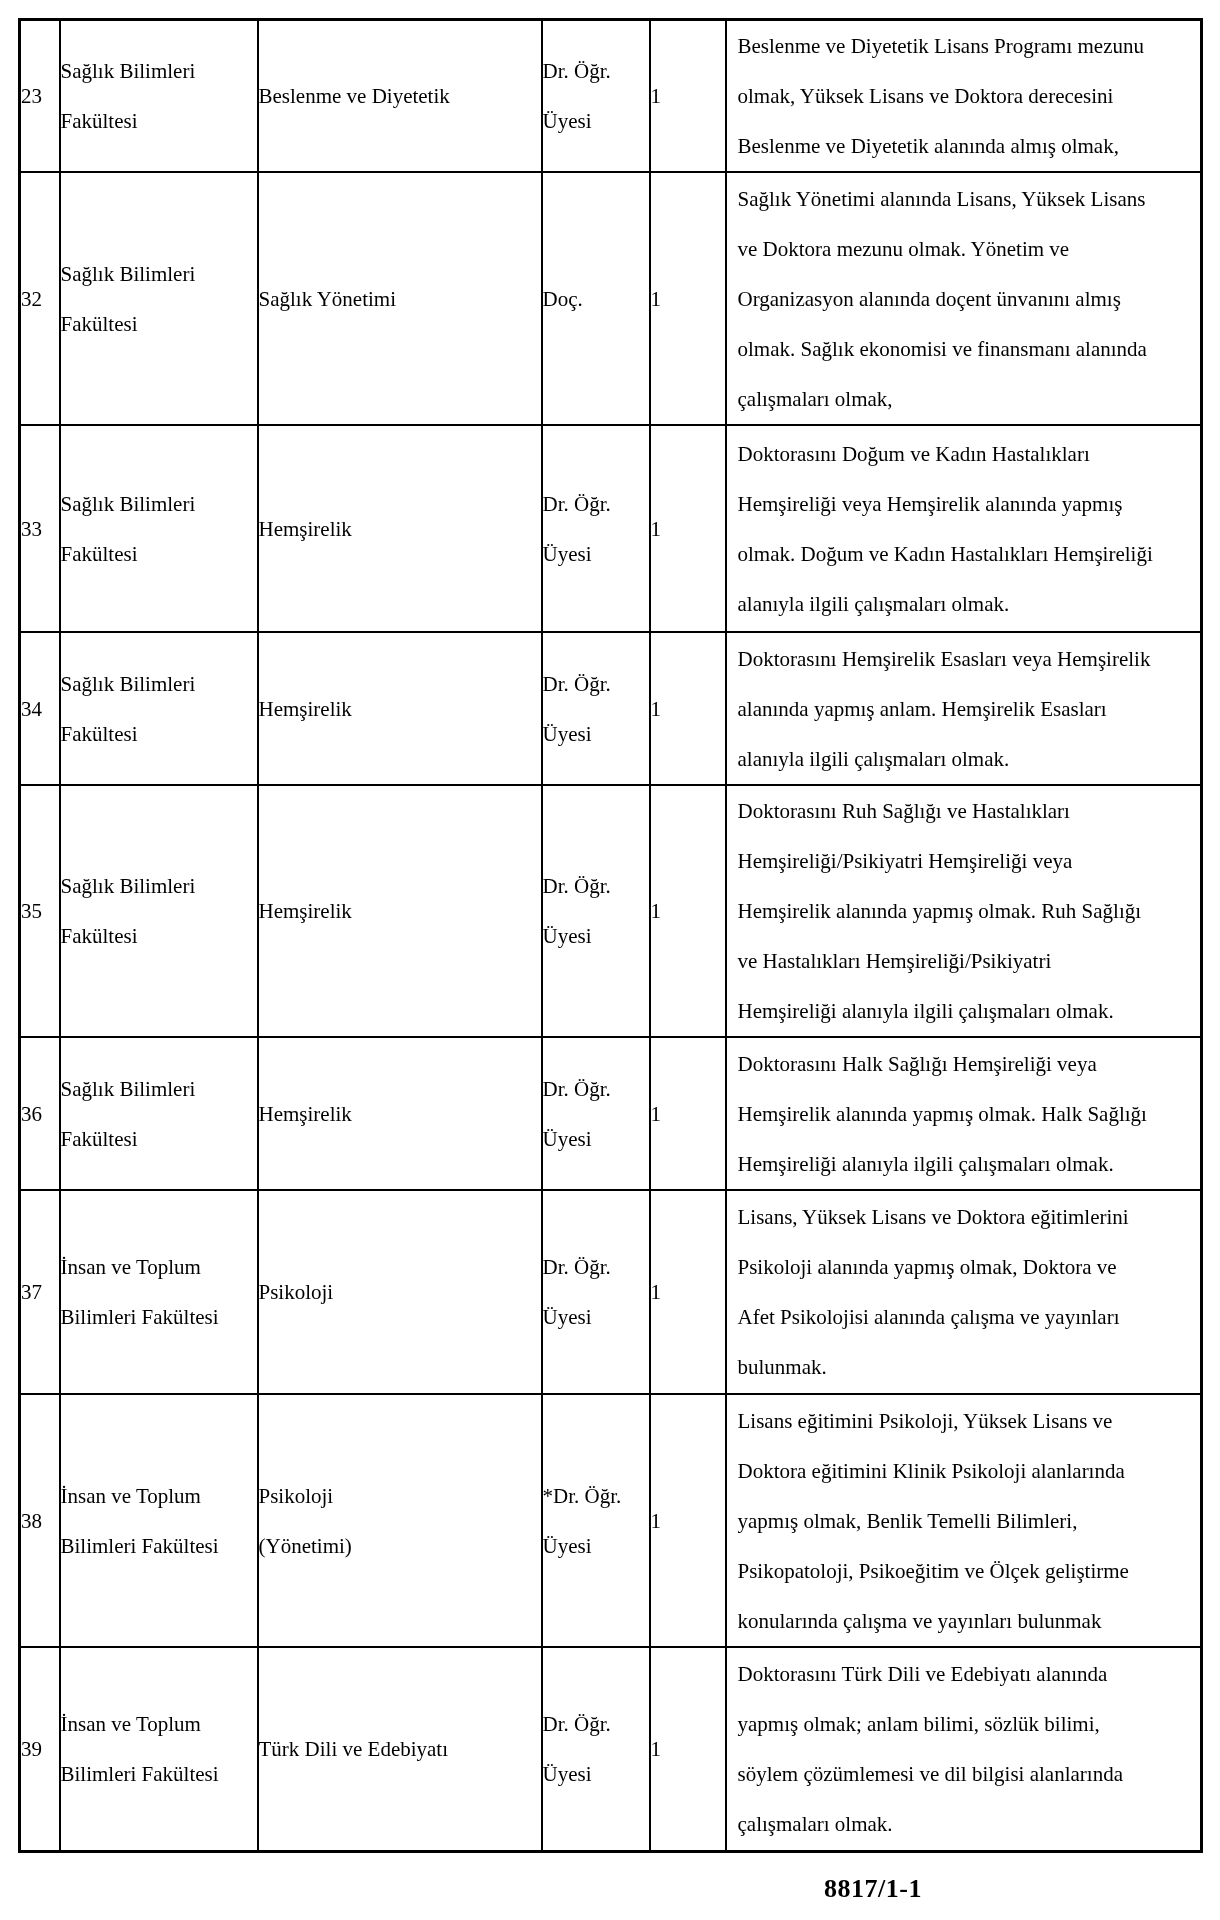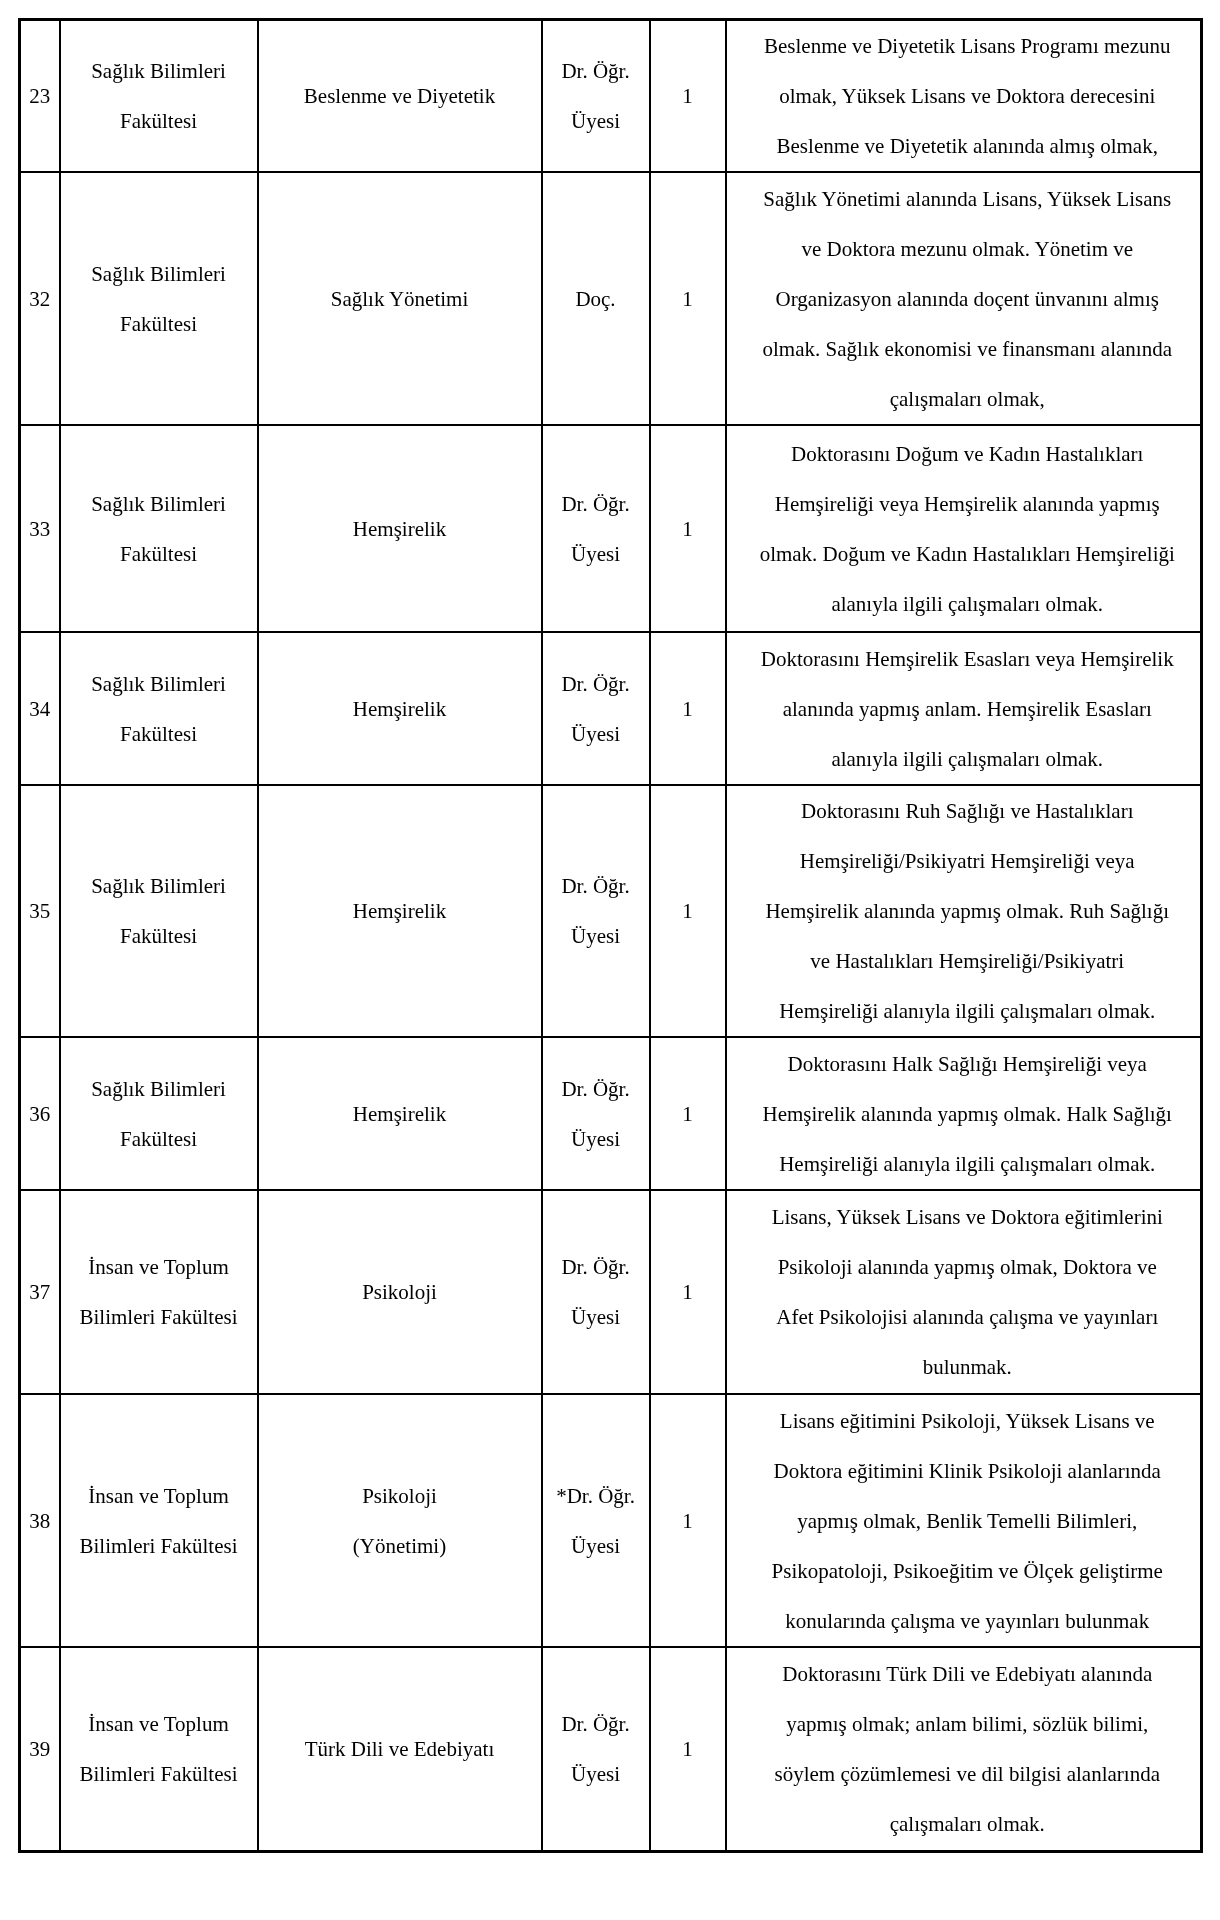--- a/index.html
+++ b/index.html
@@ -20,29 +20,29 @@
     left: 18px;
     top: 18px;
     width: 1182px;
     border-collapse: collapse;
     table-layout: fixed;
     border: 3px solid #000000;
   }
   #positions td {
     border: 2px solid #000000;
     padding: 0;
-    text-align: center;
+    text-align: left;
     vertical-align: middle;
     font-size: 21px;
     line-height: 50px;
     color: #000000;
     overflow: hidden;
   }
   #positions td.c-desc {
-    text-align: center;
+    text-align: left;
     padding-left: 11px;
     padding-right: 3px;
   }
   #positions .line {
     white-space: nowrap;
     height: 50px;
   }
   #footer-ref {
     position: absolute;
     left: 0;
@@ -290,14 +290,15 @@
           <td class="c-desc">
             <div class="line">Doktorasını Türk Dili ve Edebiyatı alanında</div>
             <div class="line">yapmış olmak; anlam bilimi, sözlük bilimi,</div>
             <div class="line">söylem çözümlemesi ve dil bilgisi alanlarında</div>
             <div class="line">çalışmaları olmak.</div>
           </td>
         </tr>
       </tbody>
   </table>
 
+  <div id="footer-ref">8817/1-1</div>
 
 </div>
 
 </body></html>

